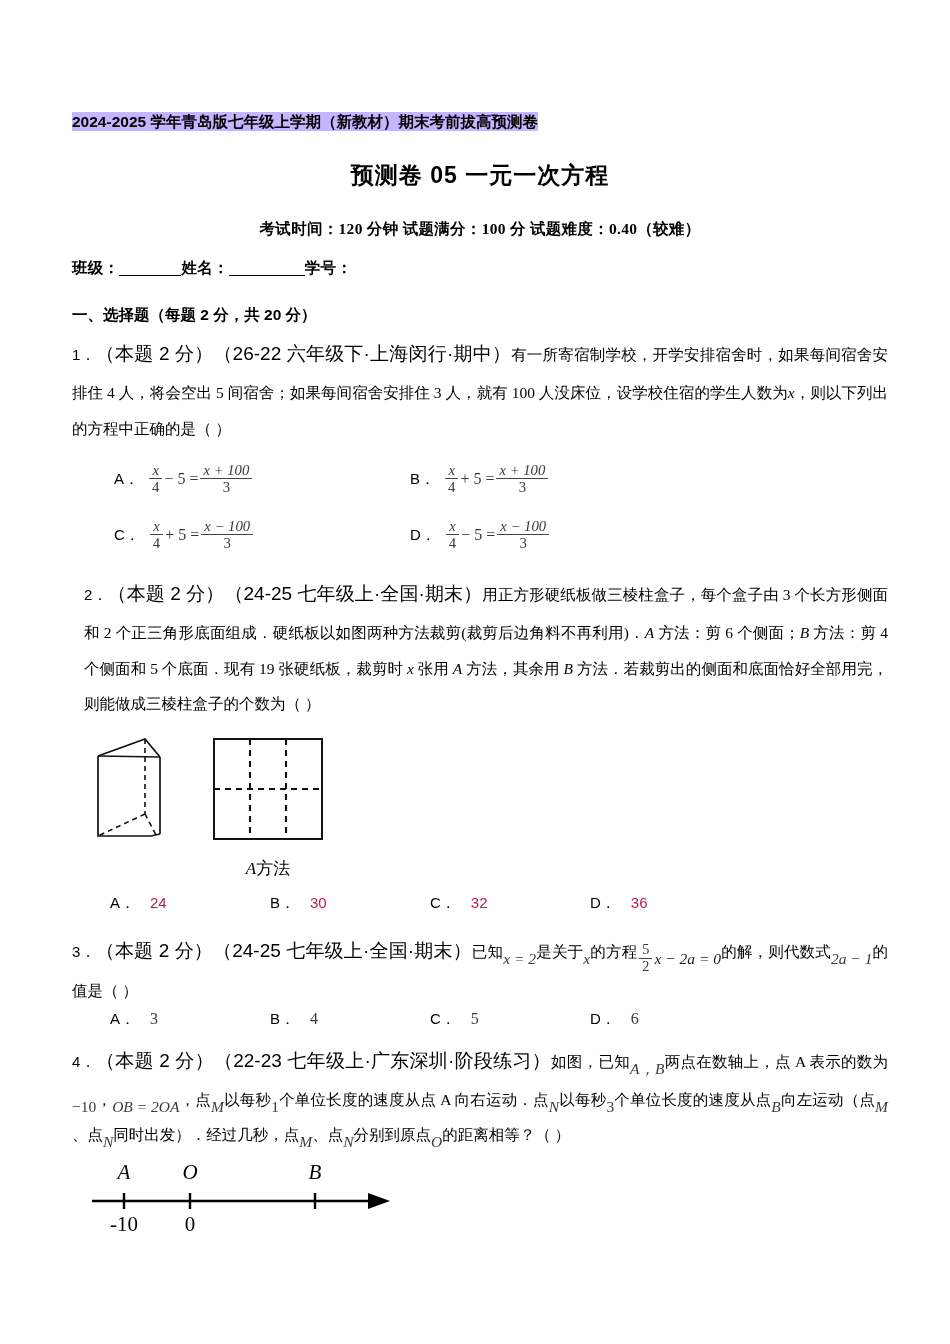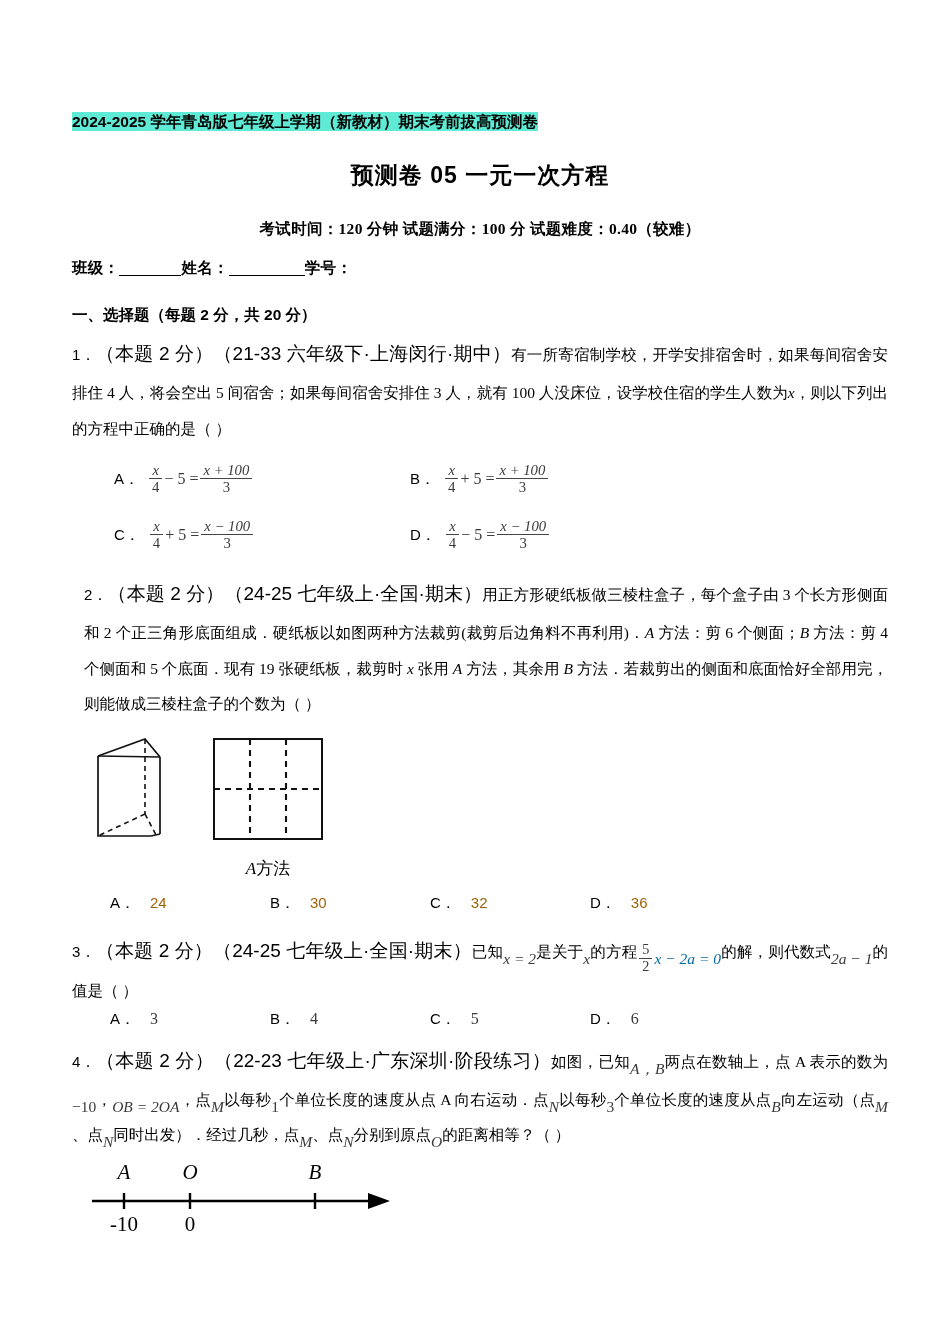--- a/index.html
+++ b/index.html
@@ -28,21 +28,21 @@
     right: 62px;
     top: 0;
   }
 
   
   .banner-wrap {
     margin-top: 112px;
     line-height: 1.25;
   }
   .banner {
-    background: #5eead4;
+    background: #c4b5fd;
     font-family: "Liberation Sans", "DejaVu Sans", sans-serif;
     font-weight: bold;
     font-size: 15.5px;
     letter-spacing: 0px;
     padding: 1px 0 1px 0;
     display: inline;
     box-decoration-break: clone;
     -webkit-box-decoration-break: clone;
   }
   .main-title {
@@ -100,21 +100,21 @@
     font-style: italic;
   }
   .mshift { 
     display: inline-block;
     position: relative;
     top: 7px;
     font-family: "Liberation Serif", "DejaVu Serif", serif;
     color: #3a3a3a;
     white-space: nowrap;
   }
-  .mshift .mi { color: #0369a1; }
+  .mshift .mi { color: #0f172a; }
 
   
   .frac {
     display: inline-block;
     vertical-align: -0.52em;
     text-align: center;
     font-family: "Liberation Serif", "DejaVu Serif", serif;
     line-height: 1.12;
     margin: 0 2px;
   }
@@ -143,21 +143,21 @@
   
   .choice-row {
     display: grid;
     grid-template-columns: 160px 160px 160px 1fr;
     font-size: 15.5px;
     margin-top: 8px;
     padding-left: 38px;
   }
   .choice-row .opt { white-space: nowrap; }
   .choice-row .val { font-family: "Liberation Serif", "DejaVu Serif", serif; color: #3a3a3a; margin-left: 7px; font-size: 16px; }
-  .choice-row .val.k { color: #a16207; font-family: "Liberation Sans","DejaVu Sans",sans-serif; font-size:15px; }
+  .choice-row .val.k { color: #be185d; font-family: "Liberation Sans","DejaVu Sans",sans-serif; font-size:15px; }
 
   
   .figs {
     margin-top: 14px;
     padding-left: 16px;
     display: flex;
     align-items: flex-start;
     gap: 26px;
   }
   .fig-col { text-align: center; }
@@ -184,21 +184,21 @@
 
   <div class="subtitle">考试时间：120 分钟  试题满分：100 分  试题难度：0.40（较难）</div>
 
   <div class="idline">
     <span>班级：</span><span class="blank-line bl-short"></span><span>姓名：</span><span class="blank-line bl-long"></span><span>学号：</span>
   </div>
 
   <div class="sec-head">一、选择题（每题 2 分，共 20 分）</div>
 
   <div class="q">
-    <span class="qnum">1．</span><span class="src">（本题 2 分）</span><span class="src">（21-33 六年级下·上海闵行·期中）</span><span>有一所寄宿制学校，开学安排宿舍时，如果每间宿舍安排住 4 人，将会空出 5 间宿舍；如果每间宿舍安排住 3 人，就有 100 人没床位，设学校住宿的学生人数为</span><span class="mi">x</span><span>，则以下列出的方程中正确的是（  ）</span>
+    <span class="qnum">1．</span><span class="src">（本题 2 分）</span><span class="src">（26-22 六年级下·上海闵行·期中）</span><span>有一所寄宿制学校，开学安排宿舍时，如果每间宿舍安排住 4 人，将会空出 5 间宿舍；如果每间宿舍安排住 3 人，就有 100 人没床位，设学校住宿的学生人数为</span><span class="mi">x</span><span>，则以下列出的方程中正确的是（  ）</span>
   </div>
 
   <div class="choice-grid">
     <div class="cell indentA">
       <span class="ltr">A．</span><span class="frac"><span class="num mi">x</span><span class="den">4</span></span><span>− 5 =</span><span class="frac"><span class="num mi">x + 100</span><span class="den">3</span></span>
     </div>
     <div class="cell indentB">
       <span class="ltr">B．</span><span class="frac"><span class="num mi">x</span><span class="den">4</span></span><span>+ 5 =</span><span class="frac"><span class="num mi">x + 100</span><span class="den">3</span></span>
     </div>
     <div class="cell indentA">

